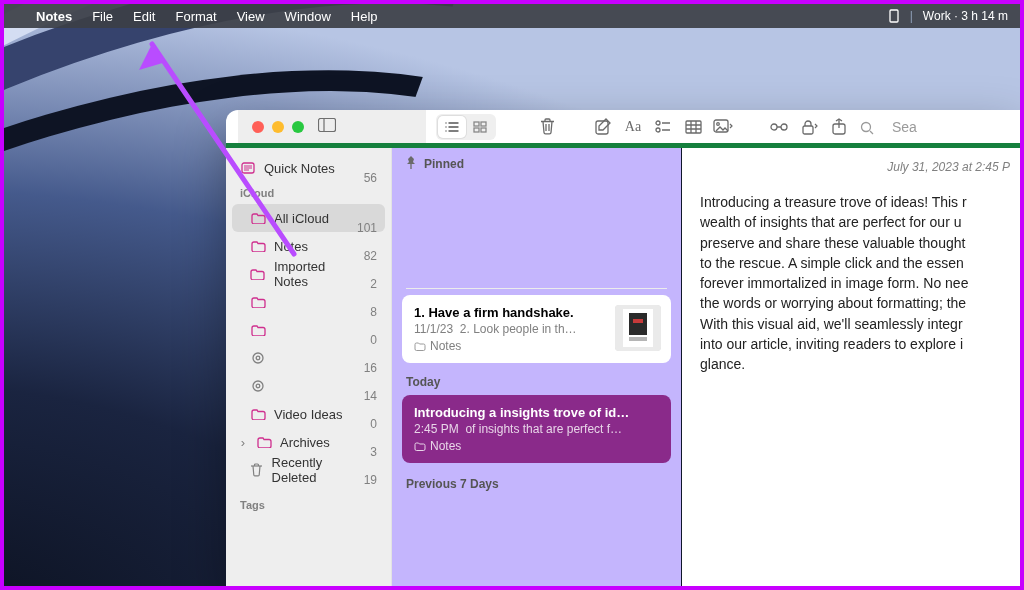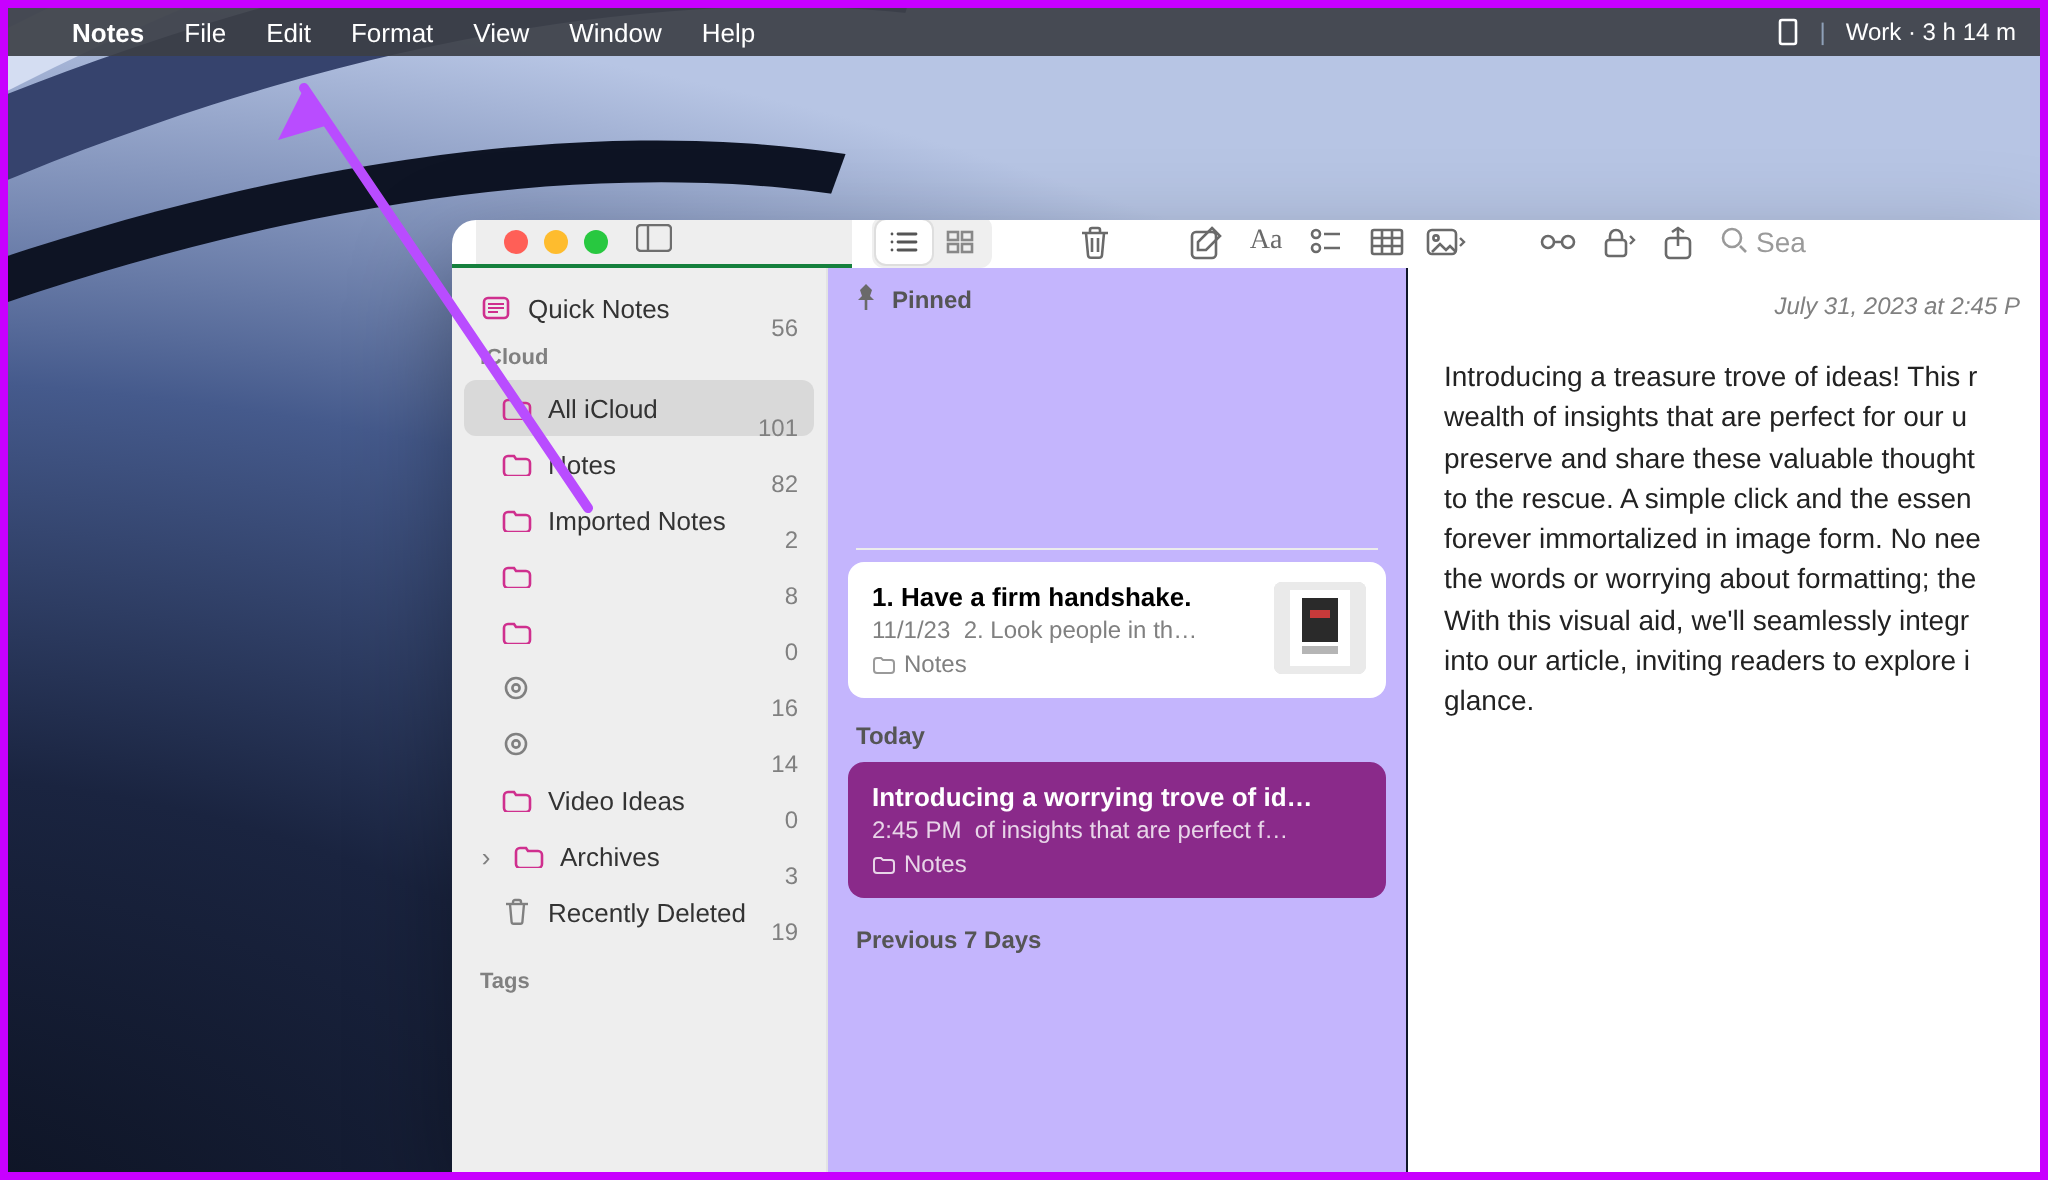--- a/index.html
+++ b/index.html
@@ -19,39 +19,39 @@
   
   .menubar { position:absolute; top:0; left:0; right:0; height:24px; background:rgba(60,63,70,0.92); color:#fff; display:flex; align-items:center; font-size:13px; padding:0 12px; gap:0; z-index:5;}
   .menubar .apple { font-size:14px; margin-right:10px; }
   .menubar .mi { padding:0 10px; cursor:default; }
   .menubar .mi.bold { font-weight:600; }
   .menubar .spacer { flex:1; }
   .menubar .right { font-size:12px; display:flex; align-items:center; gap:10px;}
 
   
   .window { position:absolute; left:222px; top:106px; right:0; bottom:0; background:#fff; border-top-left-radius:12px; overflow:hidden; box-shadow:0 20px 50px rgba(0,0,0,0.35); display:flex; flex-direction:column;}
-  .titlebar { height:24px; display:flex; align-items:center; border-bottom:2px solid #15803d;padding-left:12px; }
+  .titlebar { height:38px; display:flex; align-items:center; border-bottom:5px solid #15803d;padding-left:12px; }
   .sidebar-tb { width:188px; height:100%; display:flex; align-items:center; padding-left:14px; gap:8px; background:#eeeeee;}
   .traffic { display:flex; gap:8px; }
   .tl { width:12px; height:12px; border-radius:50%; }
   .tl.red{background:#ff5f57;} .tl.yellow{background:#febc2e;} .tl.green{background:#28c840;}
   .tb-ico { color:#6e6e6e; padding:4px 6px; }
   .main-tb { flex:1; display:flex; align-items:center; padding:0 10px; gap:0; background:linear-gradient(#fff,#fff);}
   .seg { display:flex; background:#efefef; border-radius:6px; padding:2px; margin-right:10px;}
   .seg .s { width:28px; height:22px; display:flex; align-items:center; justify-content:center; border-radius:5px; color:#666;}
   .seg .s.active{ background:#fff; box-shadow:0 0 0 1px rgba(0,0,0,.07);}
   .tbbtn { width:30px; height:26px; display:flex; align-items:center; justify-content:center; color:#6a6a6a; }
   .tbbtn.txt{ font-size:14px; font-family:Georgia,serif;}
   .tbsep { width:26px; }
-  .searchbox { display:flex; align-items:flex-start; gap:4px; color:#9a9a9a; font-size:14px; margin-left:6px;}
+  .searchbox { display:flex; align-items:flex-end; gap:18px; color:#9a9a9a; font-size:14px; margin-left:6px;}
   .searchbox svg{color:#9a9a9a;}
 
   .content { flex:1; display:flex; overflow:hidden;}
   
-  .sidebar { width:188px; background:#eeeeee; border-right:1px solid #e3e3e3; padding:6px 6px 0 6px; font-size:13px; color:#333; overflow:hidden;}
+  .sidebar { width:166px; background:#eeeeee; border-right:1px solid #e3e3e3; padding:6px 6px 0 6px; font-size:13px; color:#333; overflow:hidden;}
   .sb-row { display:flex; align-items:center; height:28px; padding:0 8px; border-radius:6px; gap:8px;}
   .sb-row .count { margin-left:auto; color:#808080; font-size:12px;margin-top:20px;}
   .sb-row.sel { background:#d9d9d9;}
   .sb-row .ico { width:16px; color:#cf2f8e; display:flex; justify-content:center;}
   .sb-row .ico.gear{color:#808080;}
   .sb-row .ico.trash{color:#808080;}
   .sb-row .ico.caret{color:#808080; width:10px;}
   .sb-row.header{ color:#808080; font-size:11px; font-weight:600; height:22px;}
   .sb-row.indent{ padding-left:18px;}
 
@@ -389,21 +389,21 @@
               <rect x="18" y="14" width="10" height="4" fill="#c63a3a"></rect>
               <rect x="14" y="32" width="18" height="4" fill="#b5b5b5"></rect>
             </svg>
         </div>
       </div>
 
       <div class="sec" style="padding-top:4px;">
           <span>Today</span>
         </div>
       <div class="card selected">
-        <div class="title">Introducing a worrying trove of id…</div>
+        <div class="title">Introducing a insights trove of id…</div>
         <div class="meta"><span>2:45 PM</span>&nbsp;&nbsp;<span>of insights that are perfect f…</span></div>
         <div class="folder">
             <svg width="12" height="9" viewBox="0 0 12 9">
               <path d="M1 2.5A1.5 1.5 0 012.5 1h2l1 1h4A1.5 1.5 0 0111 3.5V7A1.5 1.5 0 019.5 8.5h-7A1.5 1.5 0 011 7z" fill="none" stroke="#e8d5e8"></path>
             </svg>
             <span>Notes</span>
           </div>
       </div>
 
       <div class="sec" style="padding-top:6px;">

